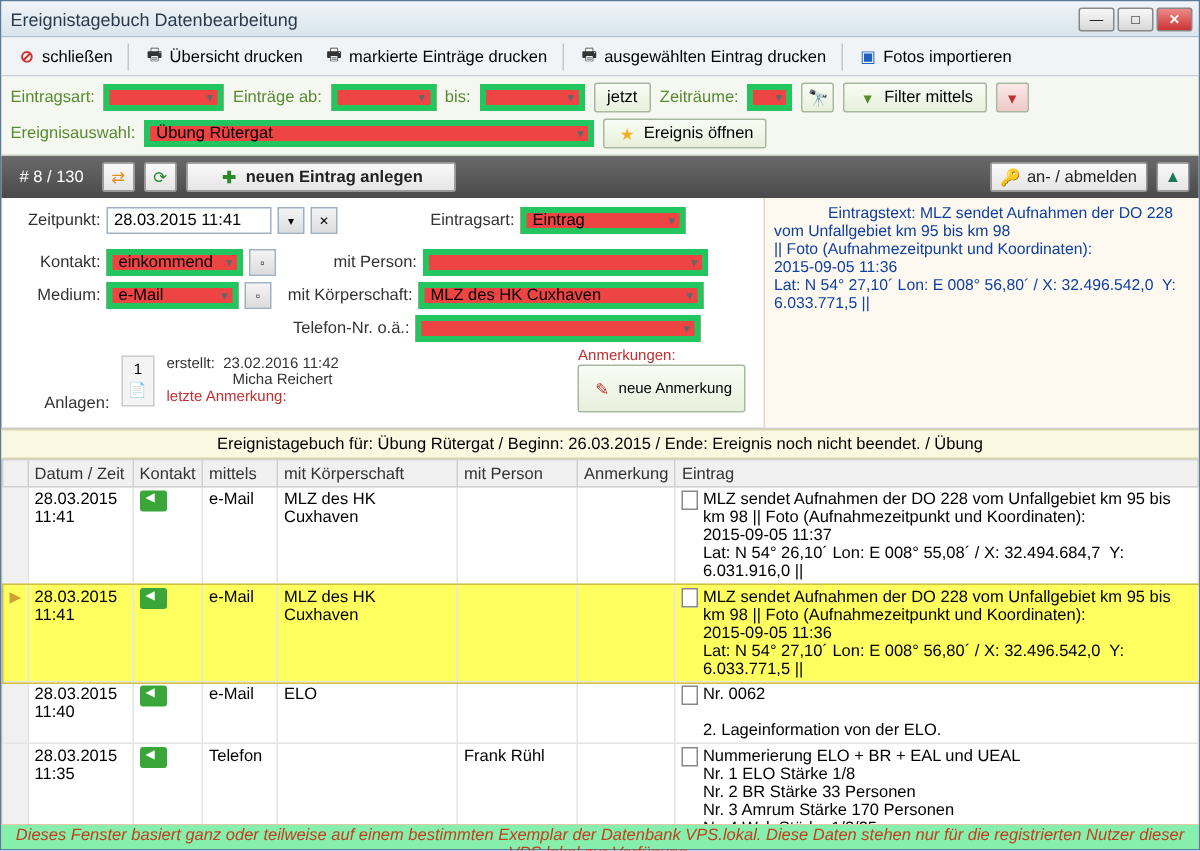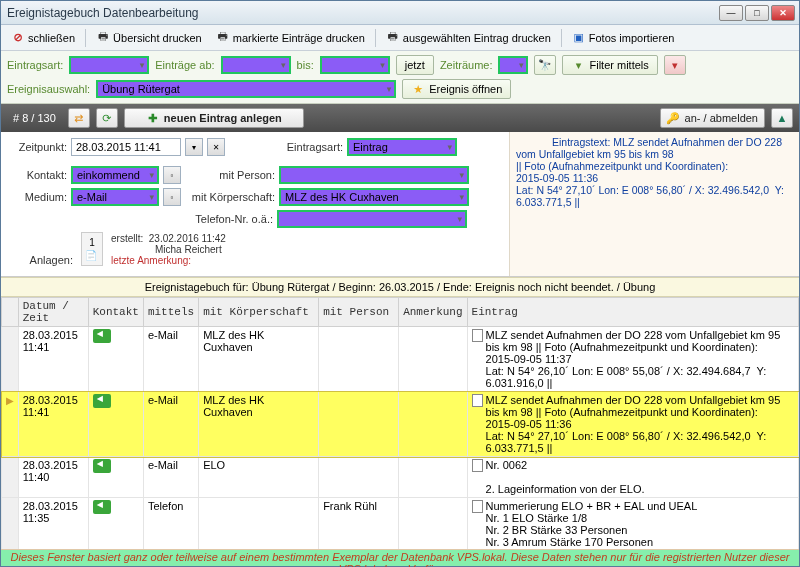--- a/index.html
+++ b/index.html
@@ -14,21 +14,21 @@
   .tbitem { display:flex; align-items:center; gap:3px; padding: 2px 6px; cursor:pointer; border-radius:2px; }
   .ico { width:14px; height:14px; display:inline-flex; align-items:center; justify-content:center; font-size:11px; }
   .ico-close{color:#c33;font-weight:bold;}
   .ico-print{color:#333;}
   .sep { width:1px; height:18px; background:#c0c8d0; margin: 0 2px; }
 
   .filterbar { background:#f4f8f0; border-bottom:1px solid #c8d0c0; padding:2px 6px; }
   .filterrow { display:flex; align-items:center; gap:6px; height:24px; }
   .lbl { color:#555; }
   .lbl-green { color:#588a30; }
-  .combo { height:18px; border:2px solid #22c55e; background:#8b5cf6; font-size:11px; padding:0 16px 0 4px; min-width:60px; position:relative; display:inline-flex; align-items:center; }
+  .combo { height:18px; border:4px solid #22c55e; background:#ef4444; font-size:11px; padding:0 16px 0 4px; min-width:60px; position:relative; display:inline-flex; align-items:center; }
   .combo::after { content:"▾"; position:absolute; right:3px; color:#666; font-size:9px; }
   .combo.wide { min-width:200px; }
   .btn { height:20px; border:1px solid #a8b8a0; background:linear-gradient(#f8fcf4,#e8f0dc); padding:0 8px; display:inline-flex; align-items:center; gap:4px; cursor:pointer; border-radius:2px; }
   .btn-sm { width:22px; justify-content:center; padding:0; }
   .ico-star{color:#f0b020;}
   .ico-key{color:#e0a030;}
   .ico-funnel{color:#588a30;}
   .ico-binoc{color:#333;}
 
   .actionbar { height:28px; background:linear-gradient(#6a6a6a,#4a4a4a); display:flex; align-items:center; padding:0 6px; gap:6px; color:#fff; }
@@ -55,21 +55,21 @@
 
   .anlagen-row { display:flex; align-items:center; gap:8px; padding:2px 6px 6px; }
   .anlagen-box { border:1px solid #ccc; background:#f4f4f4; width:22px; height:34px; display:flex; flex-direction:column; align-items:center; justify-content:center; font-size:10px; gap:2px; }
   .meta { font-size:10px; color:#333; }
   .meta .red { color:#c03030; }
 
   .caption { background:#faf8e0; text-align:center; padding:3px 0; font-size:11px; border-top:1px solid #d8d4b0; border-bottom:1px solid #d8d4b0; }
 
   .grid { flex:1; overflow:auto; background:#fff; }
   table { border-collapse:collapse; width:100%; font-size:11px; }
-  th { background:#f0f0f0; border:1px solid #d0d0d0; padding:2px 4px; text-align:left; font-weight:normal; color:#333; height:18px;font-family:Liberation Mono, monospace; }
+  th { background:#f0f0f0; border:1px solid #d0d0d0; padding:2px 4px; text-align:left; font-weight:normal; color:#333; height:18px; }
   td { border:1px solid #e4e4e4; padding:2px 4px; vertical-align:top; }
   tr.selected td { background:#ffff60; }
   tr.selected { outline:1px solid #d0c040; }
   .rowmark { width:10px; background:#f0f0f0; }
   .col-dt{width:70px;} .col-k{width:40px;} .col-m{width:50px;} .col-kp{width:120px;} .col-p{width:80px;} .col-an{width:60px;}
   .kico { width:18px; height:14px; background:#3aa63a; display:inline-block; border-radius:2px; position:relative; }
   .kico::after{content:"◀"; color:#fff; font-size:8px; position:absolute; left:4px; top:0;}
   .eico { width:11px; height:13px; border:1px solid #888; display:inline-block; background:#fff; position:relative; margin-right:3px; vertical-align:top; }
   .etext { display:inline-block; width:calc(100% - 18px); vertical-align:top; }
 
@@ -207,20 +207,27 @@
       <div class="anlagen-row">
         <span class="dlbl" style="align-self:flex-end">Anlagen:</span>
         <div class="anlagen-box">
           <span>1</span>
           <span>📄</span>
         </div>
         <div class="meta" style="text-align:left">
           <div><span>erstellt:</span>&nbsp;&nbsp;<span>23.02.2016 11:42</span></div>
           <div style="padding-left:44px"><span>Micha Reichert</span></div>
           <div class="red"><span>letzte Anmerkung:</span></div>
+        </div>
+        <div style="margin-left:auto;display:flex;flex-direction:column;align-items:flex-start;">
+          <span class="meta red" style="color:#c03030">Anmerkungen:</span>
+          <div class="btn" style="height:32px">
+            <span class="ico" style="color:#c03030">✎</span>
+            <span style="font-size:10px;line-height:1.1">neue Anmerkung</span>
+          </div>
         </div>
       </div>
     </div>
     <div class="detail-right">
       <span class="et-lbl">Eintragstext:</span>
       <span class="et-txt" style="white-space:pre-wrap">MLZ sendet Aufnahmen der DO 228 vom Unfallgebiet km 95 bis km 98
 || Foto (Aufnahmezeitpunkt und Koordinaten):
 2015-09-05 11:36
 Lat: N 54° 27,10´ Lon: E 008° 56,80´ / X: 32.496.542,0  Y: 6.033.771,5 ||</span>
     </div>

